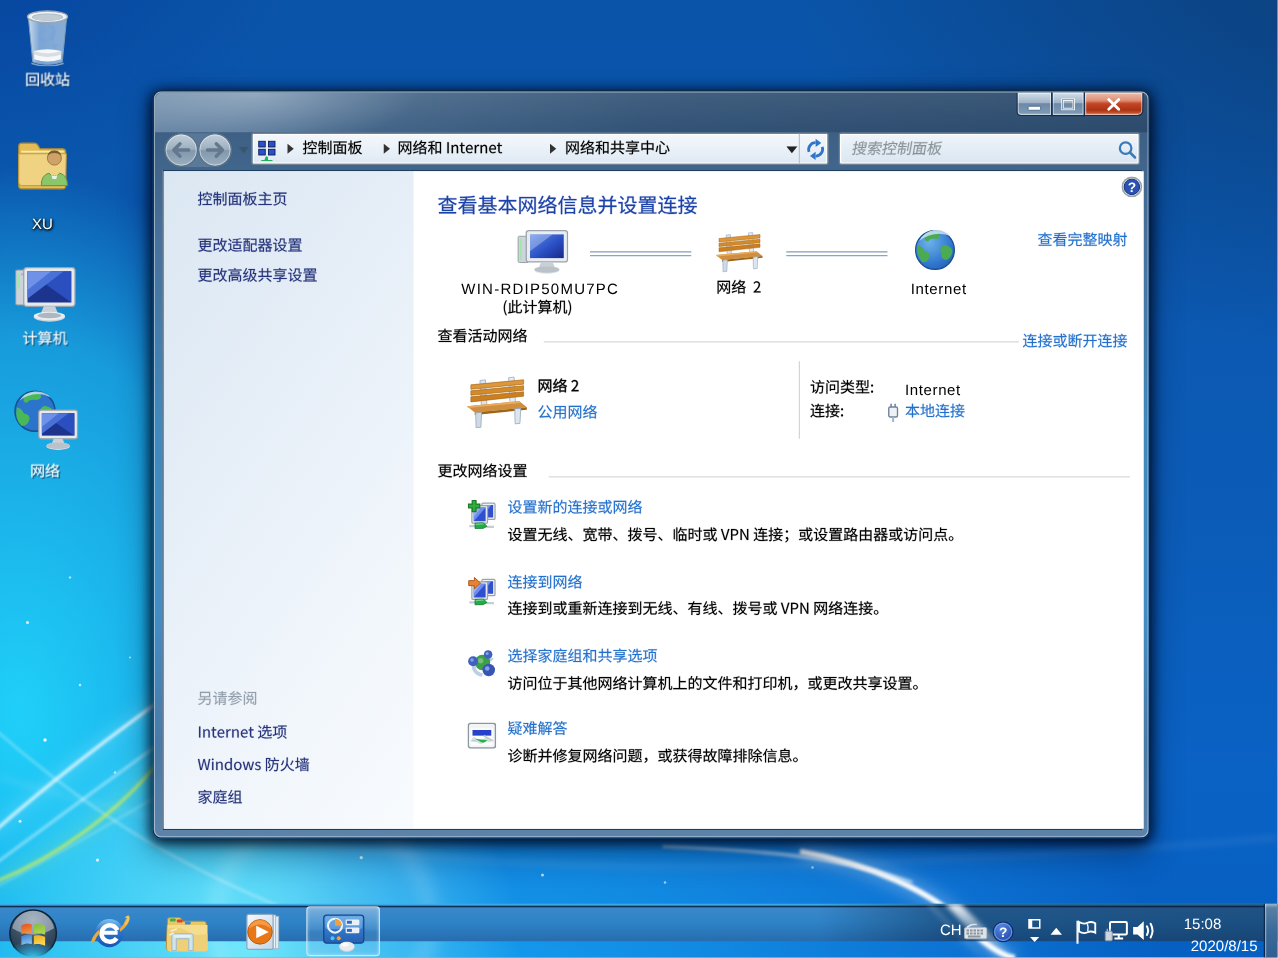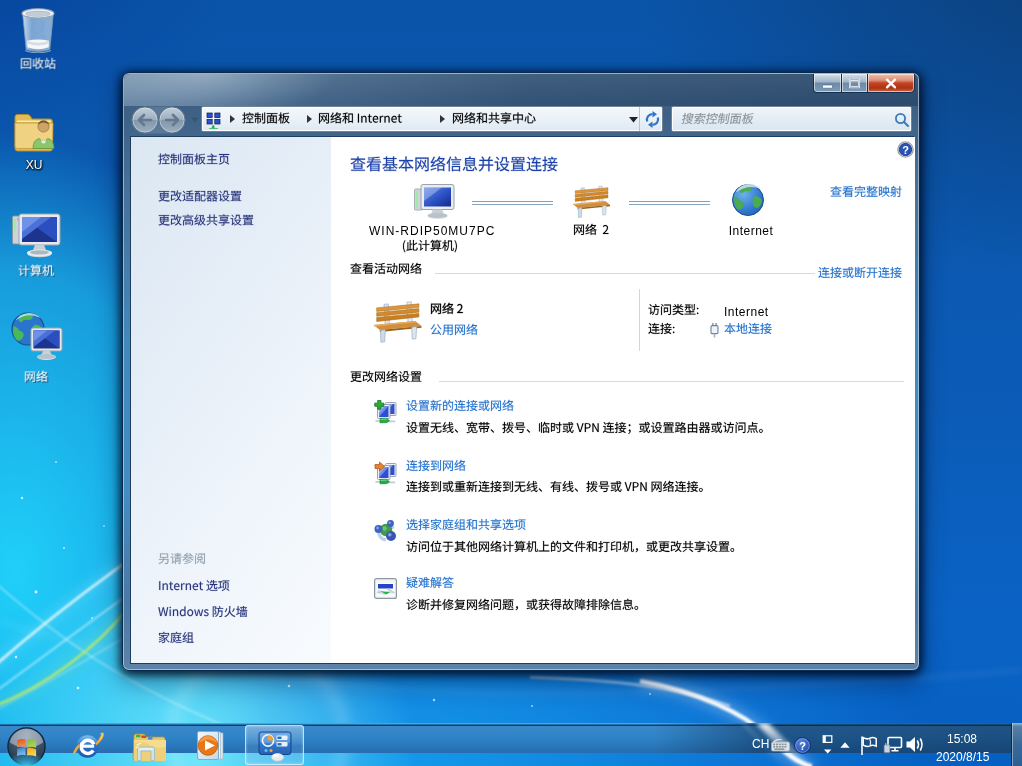--- a/index.html
+++ b/index.html
@@ -146,21 +146,21 @@
       <path d="M4.5 8.5 a16 16 0 0 1 25 -2.5 q-12.5 -6.5 -25 2.5" fill="#cfe4f6" opacity=".8"></path>
       <rect x="20" y="16" width="31" height="23" rx="2" fill="#e6eaee" stroke="#9aa3ac" stroke-width="1"></rect>
       <rect x="22.5" y="18.5" width="26" height="18" fill="#1c348e"></rect>
       <path d="M22.5 18.5 L48.5 18.5 L48.5 36.5 Z" fill="#2e52c4" opacity=".9"></path>
       <path d="M22.5 18.5 L44 18.5 L22.5 35 Z" fill="#4a71d8"></path>
       <path d="M22.5 18.5 L36 18.5 L22.5 29.5 Z" fill="#6f92e8"></path>
       <path d="M32 39 l7 0 l2 4.5 l-11 0 Z" fill="#c9d0d7"></path>
       <ellipse cx="35.5" cy="45" rx="9.5" ry="2.9" fill="#dde2e7"></ellipse>
       <ellipse cx="35.5" cy="44.5" rx="9.5" ry="2.6" fill="#b9c1c9"></ellipse>
     </svg>
-    <div class="dlabel" style="left:4px;top:158px;width:60px;">XU</div>
+    <div class="dlabel" style="left:4px;top:172px;width:60px;">XU</div>
   </div>
 
   <div id="win">
     <div id="titlebar"></div>
     <div id="caps">
       <div class="cap" id="cap-min"></div>
       <div class="cap" id="cap-max"></div>
       <div class="cap" id="cap-close"></div>
       <svg class="abs" style="left:0;top:0" width="102" height="19">
         <rect x="9.5" y="11" width="10" height="3.2" rx=".5" fill="#fff" stroke="#4a688a" stroke-width=".7"></rect>
@@ -1037,17 +1037,17 @@
       <rect x="5" y="1.5" width="13.5" height="10" rx="1" fill="none" stroke="#fff" stroke-width="1.6"></rect>
       <path d="M8.5 14.8 l7 0 M12 11.5 l0 3.3" stroke="#fff" stroke-width="1.6"></path>
       <rect x="1.2" y="9" width="5.6" height="7.6" rx=".8" fill="#cdd6de" stroke="#8495a5" stroke-width=".8"></rect>
       <path d="M2.8 9 l0 -2 M5.2 9 l0 -2" stroke="#aebecb" stroke-width="1"></path>
     </svg>
     <svg class="abs" style="left:905px;top:12px" width="20" height="19" viewBox="0 0 20 19">
       <path d="M1.5 6.5 L5 6.5 L10 2 L10 17 L5 12.5 L1.5 12.5 Z" fill="#fff"></path>
       <path d="M12.5 6 q2 3.5 0 7 M15.5 4 q3 5.5 0 11" stroke="#fff" stroke-width="1.6" fill="none" stroke-linecap="round"></path>
     </svg>
     <div class="abs" style="left:947px;top:9px;width:60px;text-align:left;color:#fff;font-size:12px;">15:08</div>
-    <div class="abs" style="left:936px;top:27px;width:70px;text-align:left;color:#fff;font-size:12px;">2020/8/15</div>
+    <div class="abs" style="left:936px;top:27px;width:70px;text-align:right;color:#fff;font-size:12px;">2020/8/15</div>
     <div class="abs" style="left:1011px;top:0;width:11px;height:43px;border-left:1px solid #0d2a4e;
       background:linear-gradient(180deg,#9db8cc 0%,#587fa4 8%,#3a6a9a 50%,#2e5f90 100%);box-shadow:inset 1px 0 0 rgba(255,255,255,.4);"></div>
   </div>
 </div>
 
 </body></html>

